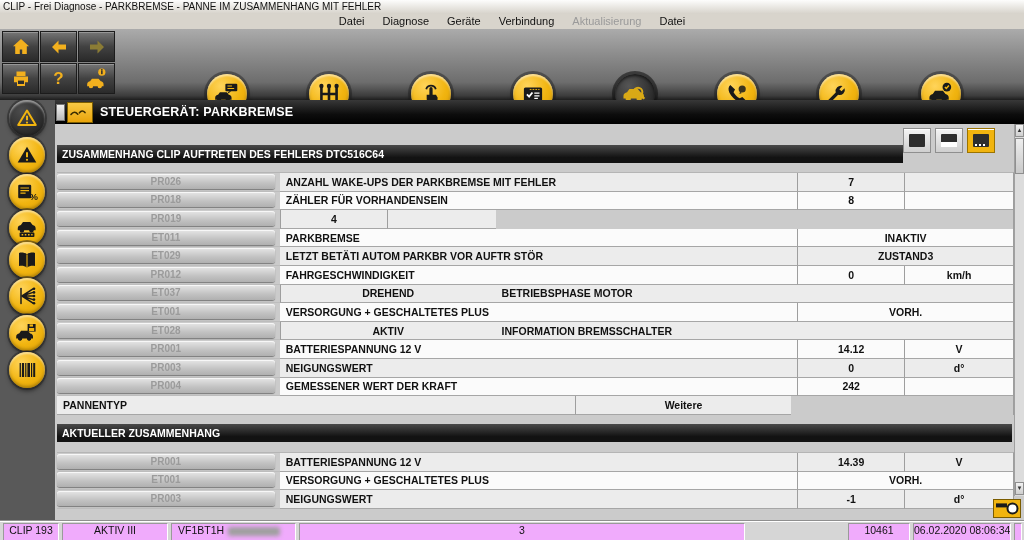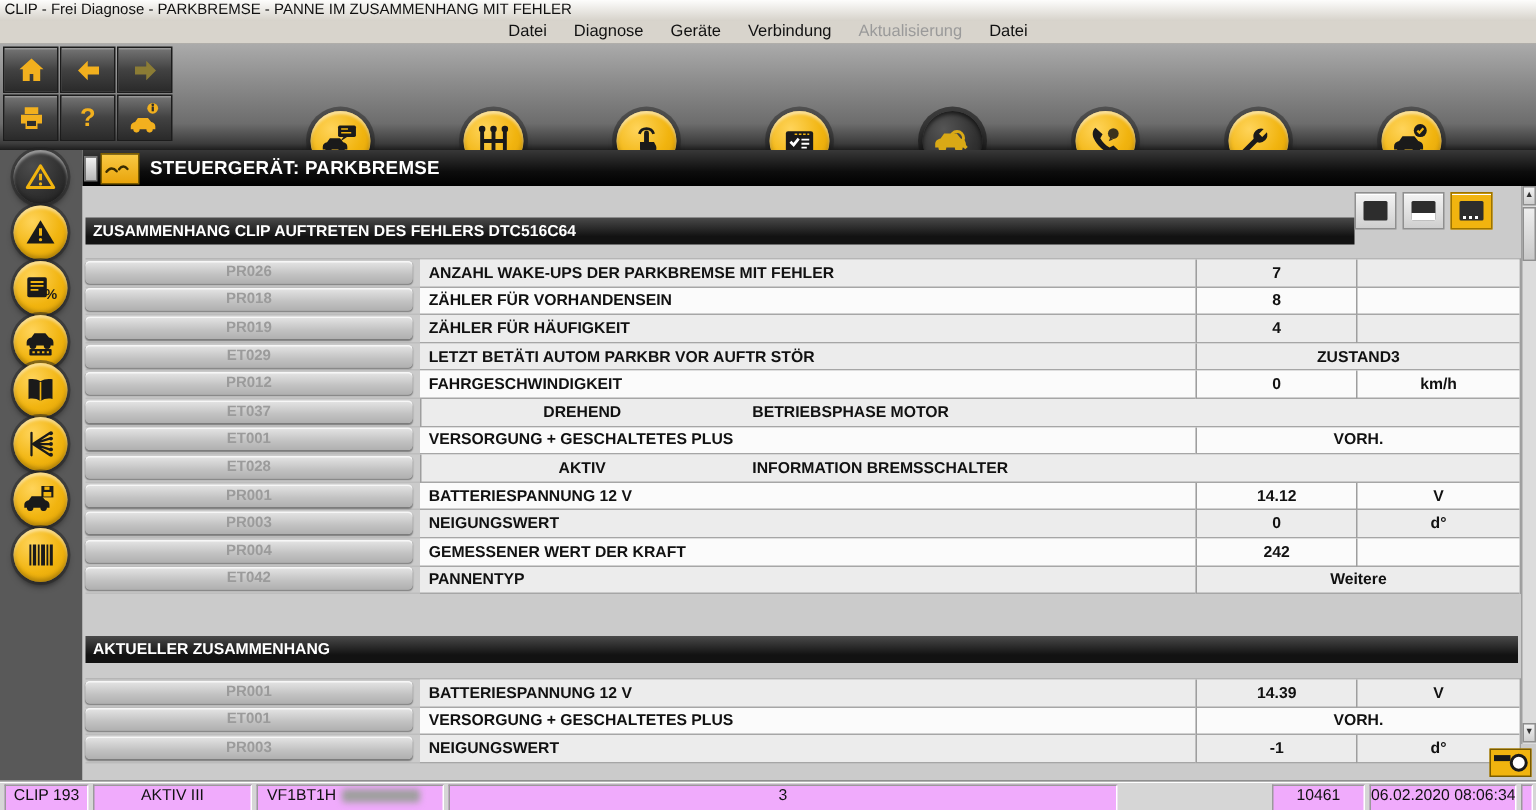--- a/index.html
+++ b/index.html
@@ -388,23 +388,29 @@
             <div class="codebtn">PR018</div>
           </div>
           <div class="cell lbl">ZÄHLER FÜR VORHANDENSEIN</div>
           <div class="cell val">8</div>
           <div class="cell unit"></div>
         </div>
         <div class="trow even">
           <div class="codecell">
             <div class="codebtn">PR019</div>
           </div>
-          <div class="cell lbl">ZÄHLER FÜR HÄUFIGKEIT</div>
           <div class="cell val">4</div>
           <div class="cell unit"></div>
+        </div>
+        <div class="trow odd">
+          <div class="codecell">
+            <div class="codebtn">ET011</div>
+          </div>
+          <div class="cell lbl">PARKBREMSE</div>
+          <div class="cell state">INAKTIV</div>
         </div>
         <div class="trow even">
           <div class="codecell">
             <div class="codebtn">ET029</div>
           </div>
           <div class="cell lbl">LETZT BETÄTI AUTOM PARKBR VOR AUFTR STÖR</div>
           <div class="cell state">ZUSTAND3</div>
         </div>
         <div class="trow odd">
           <div class="codecell">
@@ -453,23 +459,20 @@
         </div>
         <div class="trow odd">
           <div class="codecell">
             <div class="codebtn">PR004</div>
           </div>
           <div class="cell lbl">GEMESSENER WERT DER KRAFT</div>
           <div class="cell val">242</div>
           <div class="cell unit"></div>
         </div>
         <div class="trow even">
-          <div class="codecell">
-            <div class="codebtn">ET042</div>
-          </div>
           <div class="cell lbl">PANNENTYP</div>
           <div class="cell state">Weitere</div>
         </div>
       </div>
     <div class="rows" id="rows1">
         <div class="trow even">
           <div class="codecell">
             <div class="codebtn">PR001</div>
           </div>
           <div class="cell lbl">BATTERIESPANNUNG 12 V</div>

